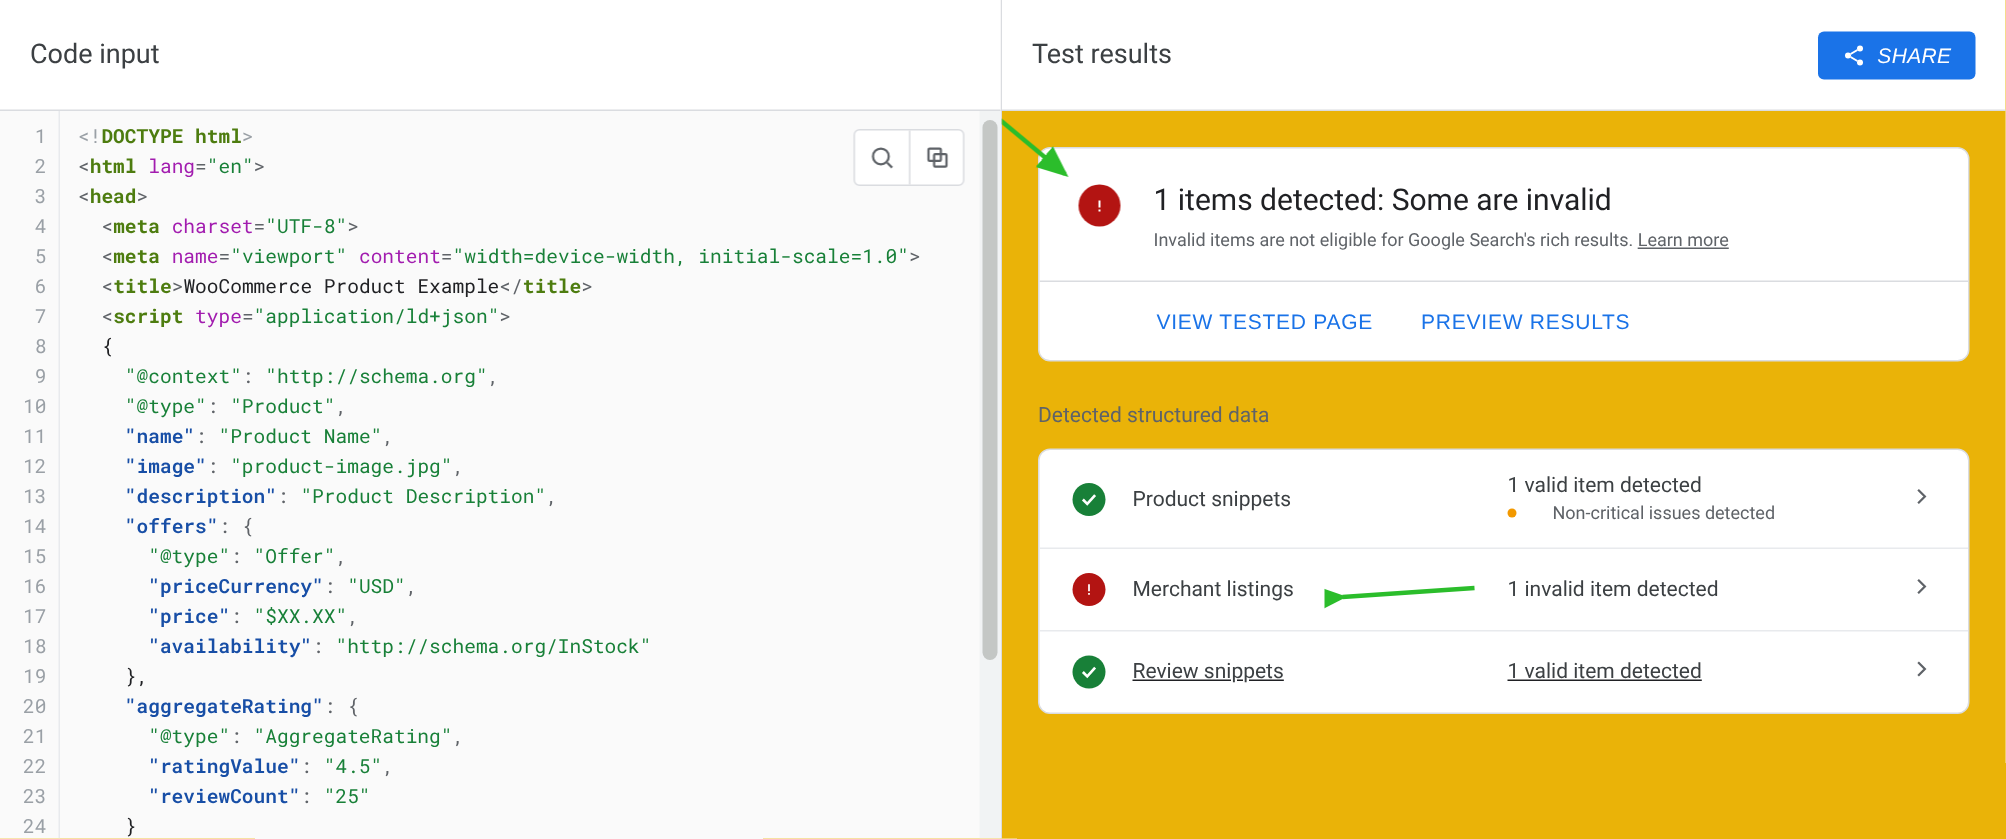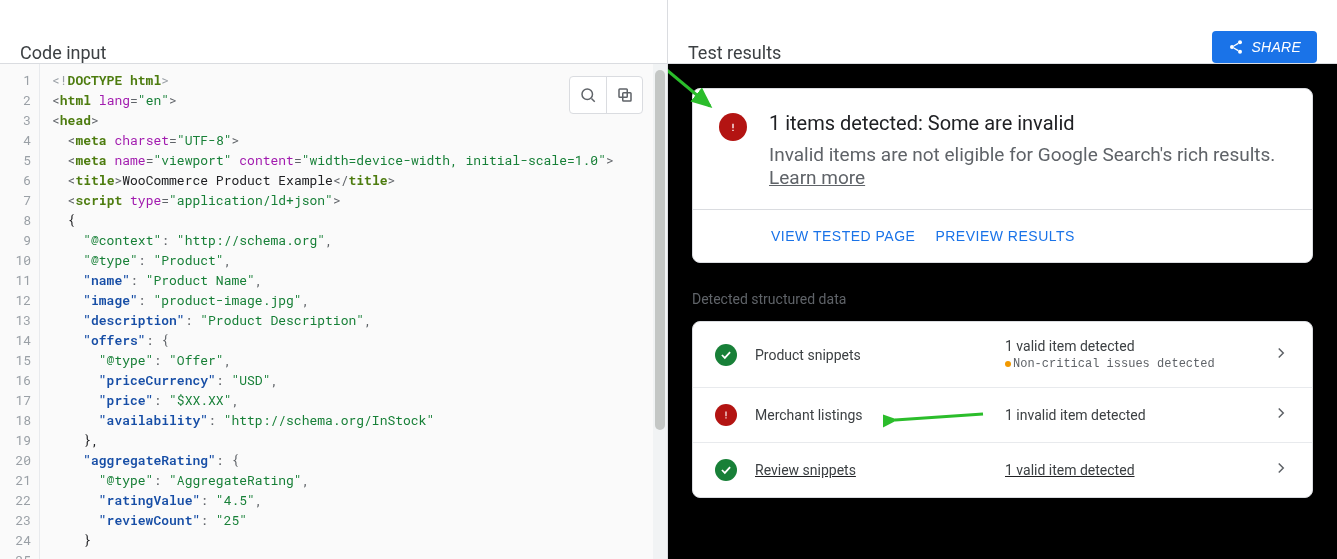--- a/index.html
+++ b/index.html
@@ -1,21 +1,21 @@
 <!DOCTYPE html>
 <html><head>
 <meta charset="utf-8">
 <style>
   * { box-sizing: border-box; margin: 0; padding: 0; }
   body { font-family: Roboto, Arial, sans-serif; background: #fff; color: #202124; width: 1337px; height: 559px; overflow: hidden; }
   .app { display: flex; height: 559px; }
   .left { width: 668px; border-right: 1px solid #dadce0; display: flex; flex-direction: column; }
-  .right { flex: 1; background: #000000; display: flex; flex-direction: column; }
-
-  .pane-header { height: 64px; display: flex; align-items: flex-end; padding: 0 20px; border-bottom: 1px solid #dadce0; background: #fff; }
+  .right { flex: 1; background: #eab308; display: flex; flex-direction: column; }
+
+  .pane-header { height: 74px; display: flex; align-items: center; padding: 0 20px; border-bottom: 1px solid #dadce0; background: #fff; }
   .pane-title { font-size: 18px; color: #3c4043; font-weight: 400; }
   .right .pane-header { justify-content: space-between; }
 
   .share-btn { display: flex; align-items: center; background: #1a73e8; color: #fff; border: none; border-radius: 4px; padding: 8px 16px; font-size: 14px; font-weight: 500; letter-spacing: .25px; cursor: pointer; font-style: italic; }
   .share-btn svg { margin-right: 8px; }
 
   .code-area { position: relative; flex: 1; display: flex; background: #fafafa; font-family: "Roboto Mono", Menlo, Consolas, monospace; font-size: 13px; line-height: 20px; overflow: hidden; }
   .gutter { width: 40px; text-align: right; padding: 6px 8px 6px 0; color: #9aa0a6; background: #fafafa; border-right: 1px solid #e8eaed; user-select: none; }
   .gutter div { height: 20px; }
   .code-lines { padding: 6px 12px; white-space: pre; color: #202124; overflow-x: auto; }
@@ -32,34 +32,34 @@
   .code-toolbar button + button { border-left: 1px solid #dadce0; }
 
   .right-body { padding: 24px; overflow-y: auto; flex: 1; position: relative; }
 
   .summary-card { background: #fff; border: 1px solid #dadce0; border-radius: 8px; margin-bottom: 28px; overflow: hidden; }
   .summary-top { display: flex; padding: 22px 26px 20px; }
   .status-badge { width: 28px; height: 28px; border-radius: 50%; display: flex; align-items: center; justify-content: center; flex-shrink: 0; margin-right: 22px; margin-top: 2px; }
   .status-badge.error { background: #b31412; color: #fff; }
   .status-badge.ok { background: #188038; color: #fff; }
   .summary-title { font-size: 20px; color: #202124; font-weight: 400; margin-bottom: 8px; }
-  .summary-sub { font-size: 19px; color: #5f6368; }
+  .summary-sub { font-size: 12px; color: #5f6368; }
   .learn-more { color: #5f6368; text-decoration: underline; cursor: pointer; }
-  .summary-actions { border-top: 1px solid #dadce0; padding: 18px 0 18px 78px; display: flex; gap: 20px; }
+  .summary-actions { border-top: 1px solid #dadce0; padding: 18px 0 18px 78px; display: flex; gap: 32px; }
   .summary-actions button { background: none; border: none; color: #1a73e8; font-size: 14px; font-weight: 500; letter-spacing: .5px; cursor: pointer; }
 
   .section-label { font-size: 14px; color: #5f6368; margin-bottom: 14px; }
 
   .detect-list { background: #fff; border: 1px solid #dadce0; border-radius: 8px; overflow: hidden; }
   .detect-row { display: flex; align-items: center; padding: 16px 22px; cursor: pointer; }
   .detect-row + .detect-row { border-top: 1px solid #e8eaed; }
   .detect-row .status-badge { width: 22px; height: 22px; margin-right: 18px; margin-top: 0; }
   .detect-name { flex: 0 0 250px; font-size: 14px; color: #3c4043; }
   .detect-status { flex: 1; font-size: 14px; color: #3c4043; }
-  .detect-sub { font-size: 12px; color: #5f6368; margin-top: 3px; display: flex; align-items: center; gap: 2px; font-family: Liberation Mono, monospace; }
+  .detect-sub { font-size: 12px; color: #5f6368; margin-top: 3px; display: flex; align-items: center; gap: 24px; }
   .dot-warn { width: 6px; height: 6px; border-radius: 50%; background: #f29900; display: inline-block; }
   .chev { color: #5f6368; }
 
   .arrow { position: absolute; pointer-events: none; }
   .scroll-track { position: absolute; right: 0; top: 0; bottom: 0; width: 14px; background: #f1f3f4; }
   .scroll-thumb { position: absolute; right: 2px; width: 10px; background: #c4c7c5; border-radius: 5px; }
 </style>
 </head>
 <body>
 

